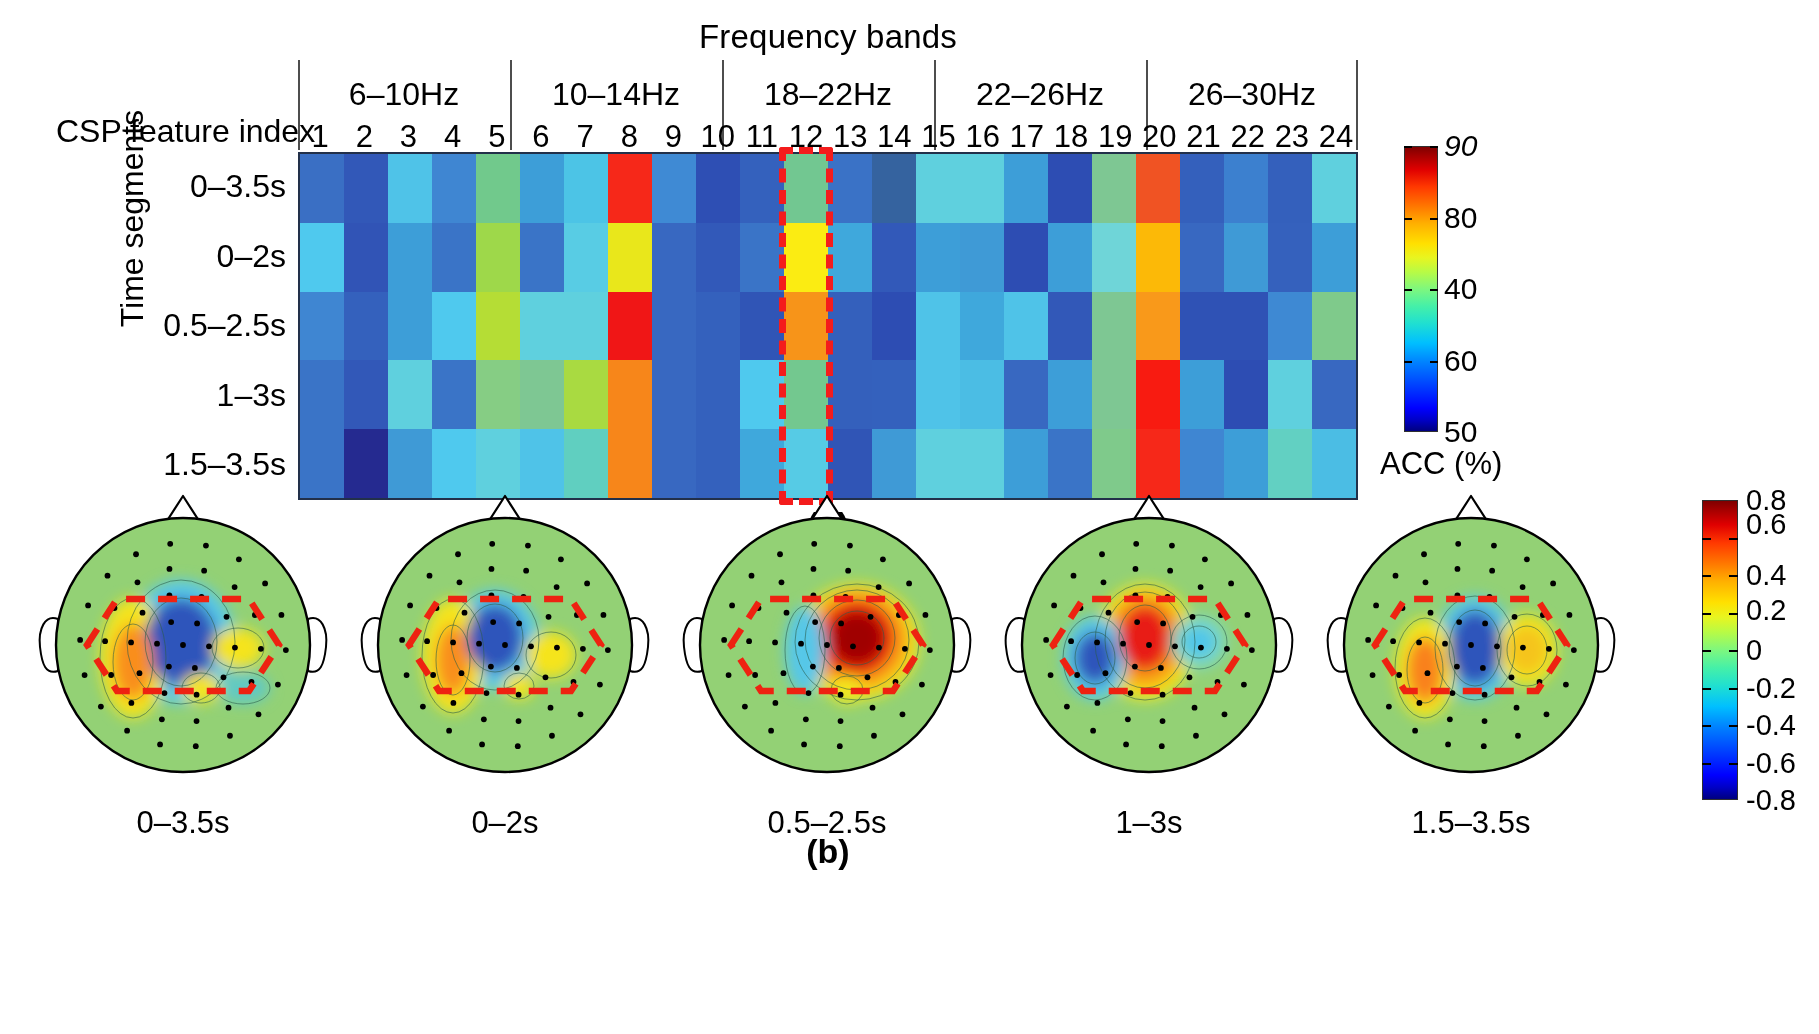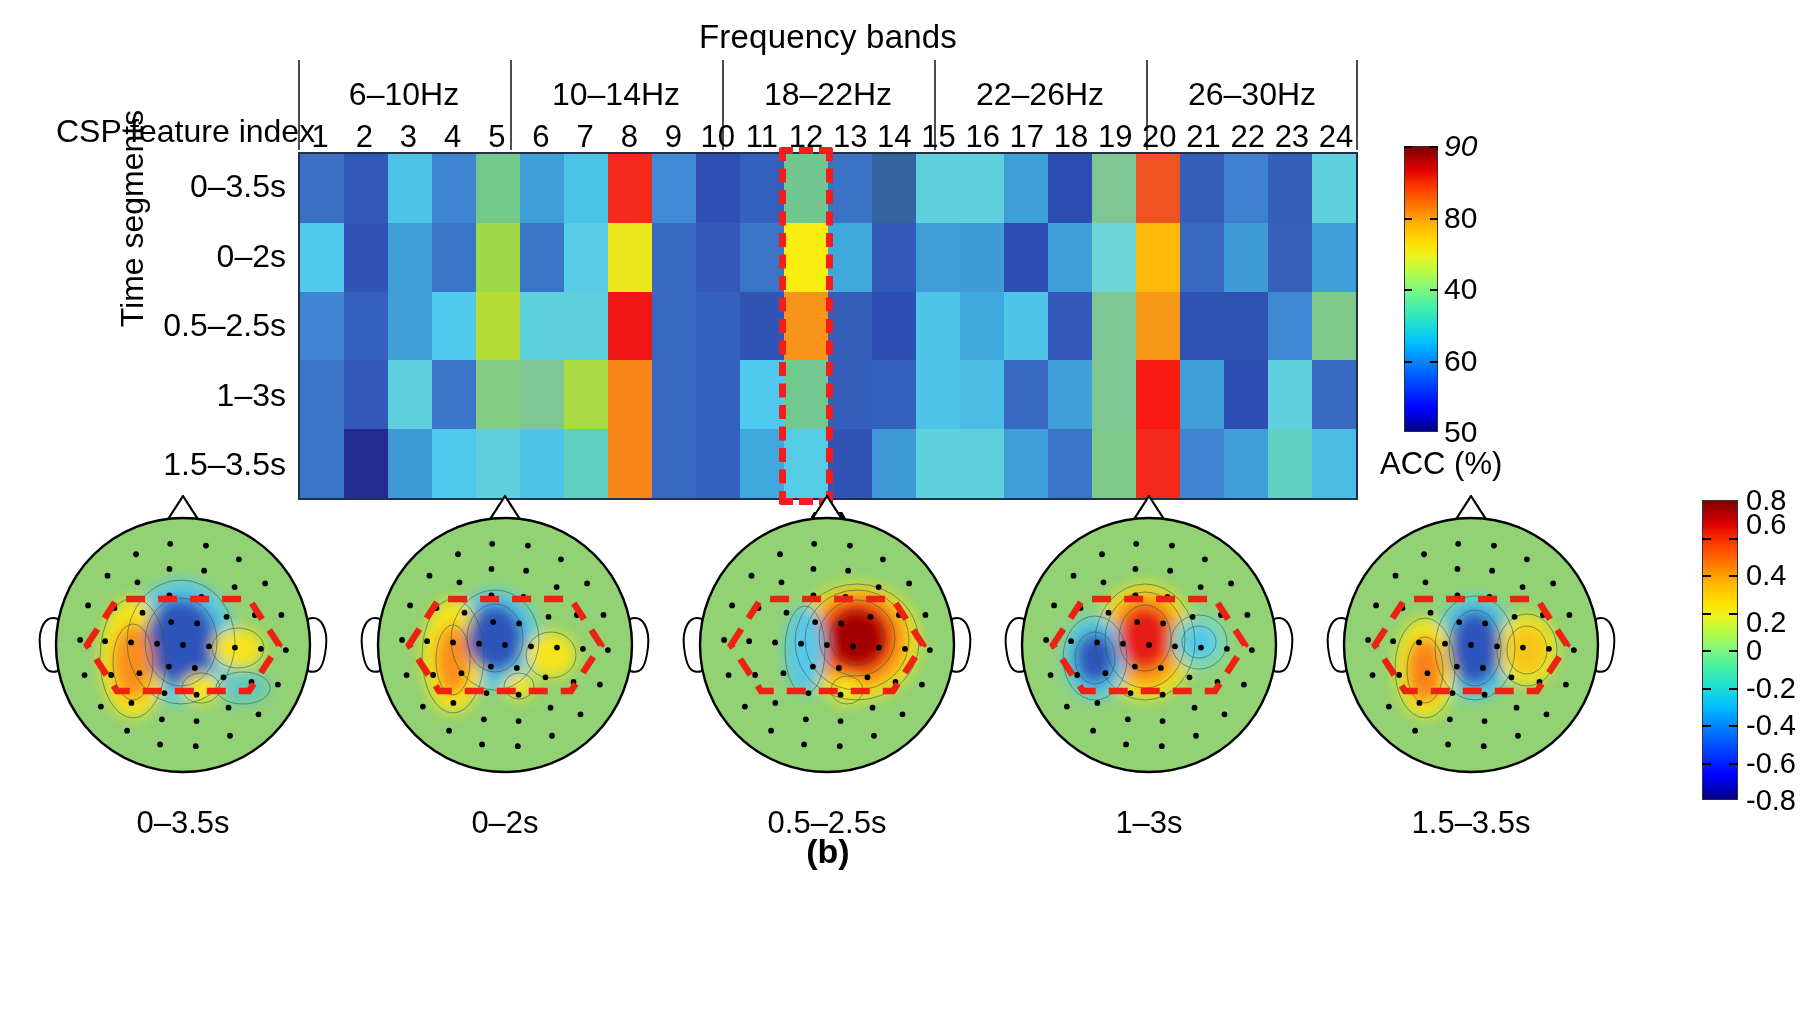--- a/index.html
+++ b/index.html
@@ -774,21 +774,21 @@
 
     <div id="cbar-b"></div>
     <div id="cbar-b-ticks">
         <div class="cbar-b-tick" style="top: 20px;">0.8</div>
         <div class="cbar-b-tick" style="top: 44px;">0.6</div>
         <div class="cbar-b-notch " style="top: 57.5px;"></div>
         <div class="cbar-b-notch r" style="top: 57.5px;"></div>
         <div class="cbar-b-tick" style="top: 95px;">0.4</div>
         <div class="cbar-b-notch " style="top: 95px;"></div>
         <div class="cbar-b-notch r" style="top: 95px;"></div>
-        <div class="cbar-b-tick" style="top: 142px;">0.2</div>
+        <div class="cbar-b-tick" style="top: 130px;">0.2</div>
         <div class="cbar-b-notch " style="top: 132.5px;"></div>
         <div class="cbar-b-notch r" style="top: 132.5px;"></div>
         <div class="cbar-b-tick" style="top: 170px;">0</div>
         <div class="cbar-b-notch " style="top: 170px;"></div>
         <div class="cbar-b-notch r" style="top: 170px;"></div>
         <div class="cbar-b-tick" style="top: 207.5px;">-0.2</div>
         <div class="cbar-b-notch " style="top: 207.5px;"></div>
         <div class="cbar-b-notch r" style="top: 207.5px;"></div>
         <div class="cbar-b-tick" style="top: 245px;">-0.4</div>
         <div class="cbar-b-notch " style="top: 245px;"></div>

